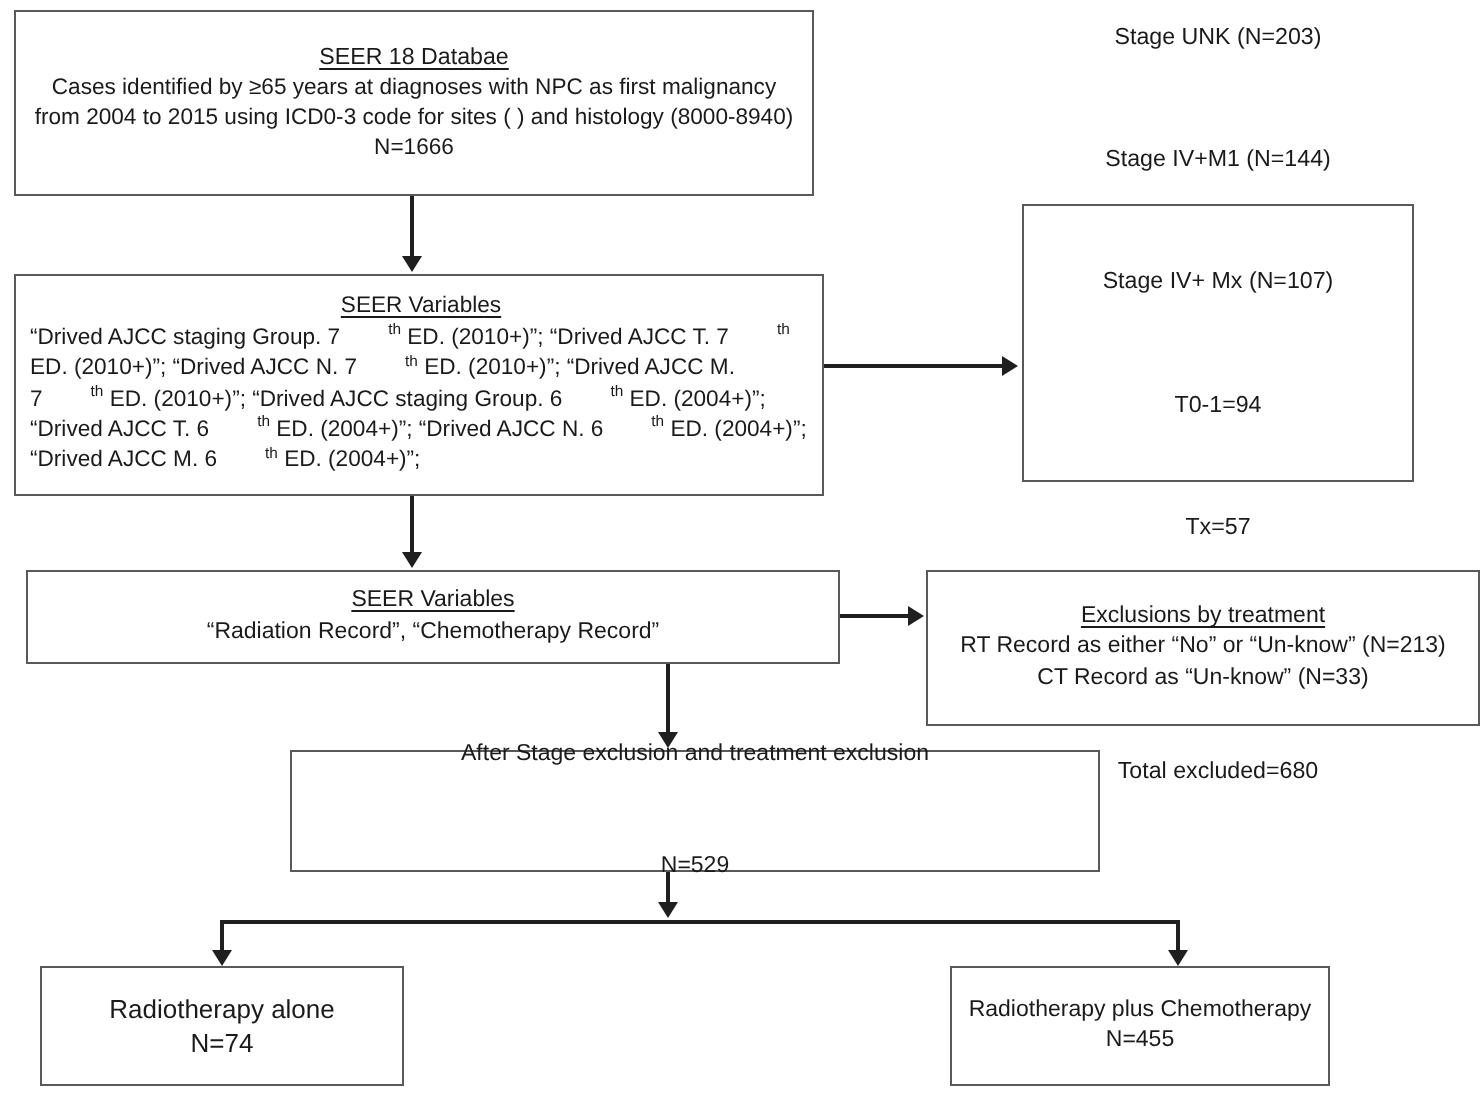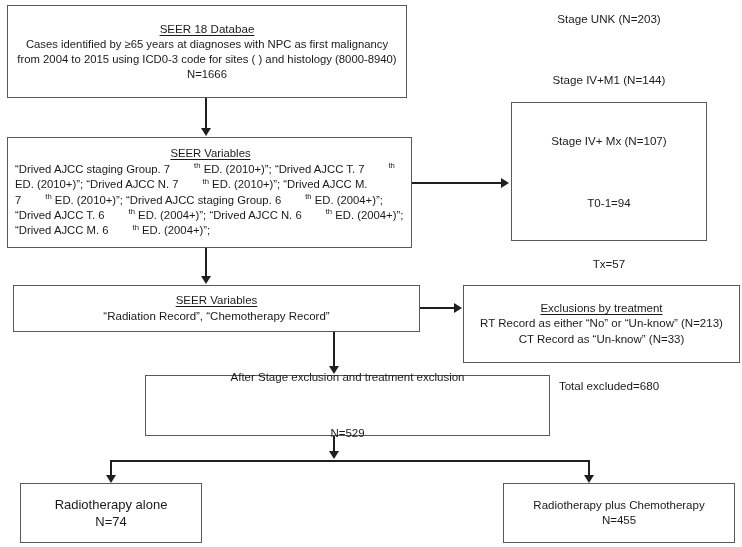--- a/index.html
+++ b/index.html
@@ -87,23 +87,22 @@
     font-size: 11.5px;
     gap: 40px;
   }
 
   #node-radiotherapy-alone {
     left: 20px; top: 483px; width: 182px; height: 60px;
     font-size: 13px;
   }
 
   #node-radiotherapy-chemo {
-    left: 475px; top: 483px; width: 232px; height: 60px;
-    font-size: 11.5px;
-    margin-left: 28px;
+    left: 475px; top: 483px; width: 190px; height: 60px;
+    font-size: 11.5px;
   }
 
   
   .connector {
     position: absolute;
     background: #1f1f1f;
   }
   .v-line { width: 2px; }
   .h-line { height: 2px; }
 

